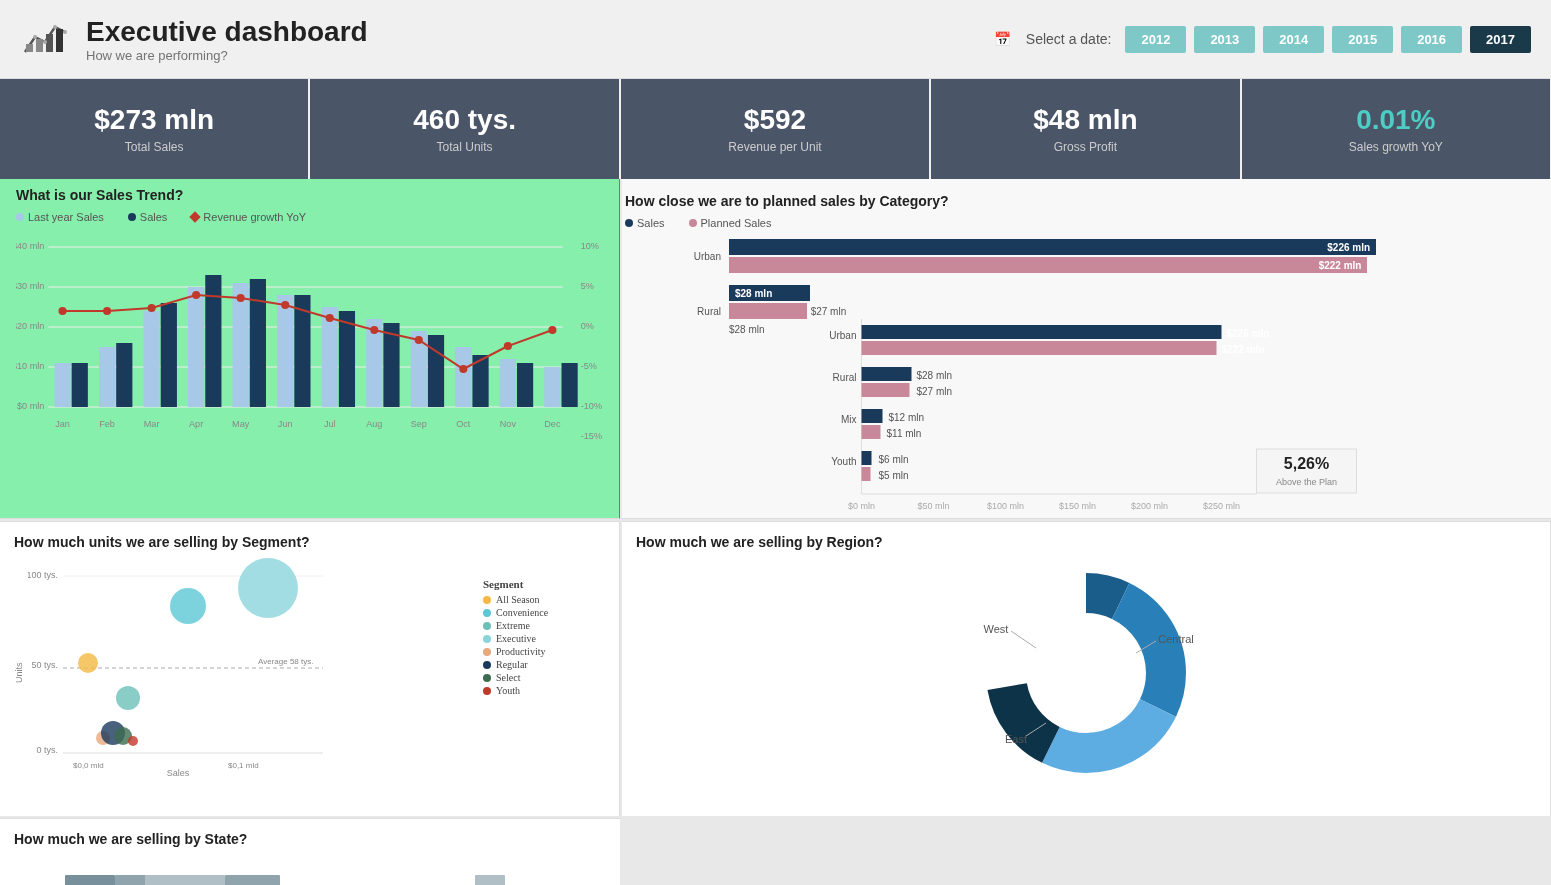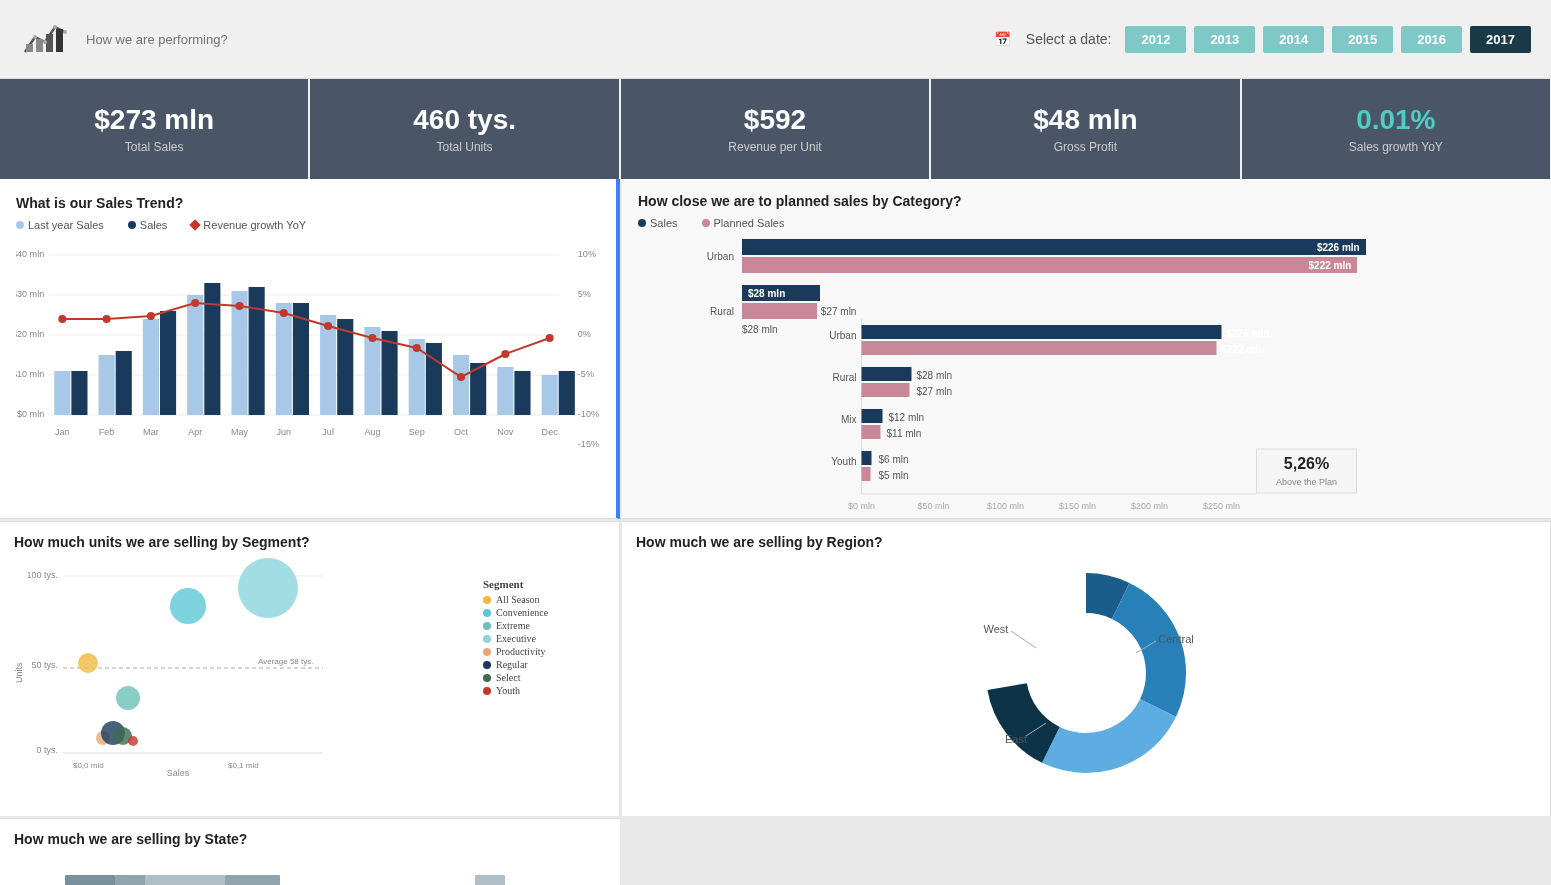--- a/index.html
+++ b/index.html
@@ -41,31 +41,31 @@
       justify-content: center;
       color: #fff;
     }
     .kpi-card:first-child { margin-left: 0; }
     .kpi-value { font-size: 28px; font-weight: 700; }
     .kpi-value.green { color: #4ecdc4; text-align: center; }
     .kpi-label { font-size: 12px; color: #ccc; margin-top: 4px; }
 
     
     .sales-trend {
-      background: #ffffff;
-      padding: 16px 16px;
-      border-right: 4px solid #3b82f6;
+      background: #86efac;
+      padding: 8px 16px;
+      border-right: 1px solid #3b82f6;
       border-bottom: 1px solid #ddd;
     }
     .section-title { font-size: 14px; font-weight: 700; color: #222; margin-bottom: 8px; }
 
     
     .planned-sales {
       background: #f8f8f8;
-      padding: 14px 16px;
+      padding: 14px 3px;
       border-bottom: 1px solid #ddd;
     }
     .bottom-card {
       background: #fff;
       padding: 12px 14px;
       border-right: 1px solid #ddd;
       border-top: 1px solid #ddd;
     }
     .bottom-card:last-child { border-right: none; }
 
@@ -97,20 +97,21 @@
       <rect x="16" y="27" width="7" height="13" fill="#888"></rect>
       <rect x="26" y="22" width="7" height="18" fill="#555"></rect>
       <rect x="36" y="17" width="7" height="23" fill="#333"></rect>
       <circle cx="15" cy="25" r="2" fill="#aaa"></circle>
       <circle cx="25" cy="30" r="2" fill="#aaa"></circle>
       <circle cx="35" cy="15" r="2" fill="#aaa"></circle>
       <circle cx="45" cy="20" r="2" fill="#aaa"></circle>
     </svg>
   </div>
   <div class="header-title">
+    <h1>Executive dashboard</h1>
     <p>How we are performing?</p>
   </div>
   <div class="header-date">
     <span class="calendar-icon">📅</span>
     <span>Select a date:</span>
     <button class="date-btn inactive">2012</button>
     <button class="date-btn inactive">2013</button>
     <button class="date-btn inactive">2014</button>
     <button class="date-btn inactive">2015</button>
     <button class="date-btn inactive">2016</button>

